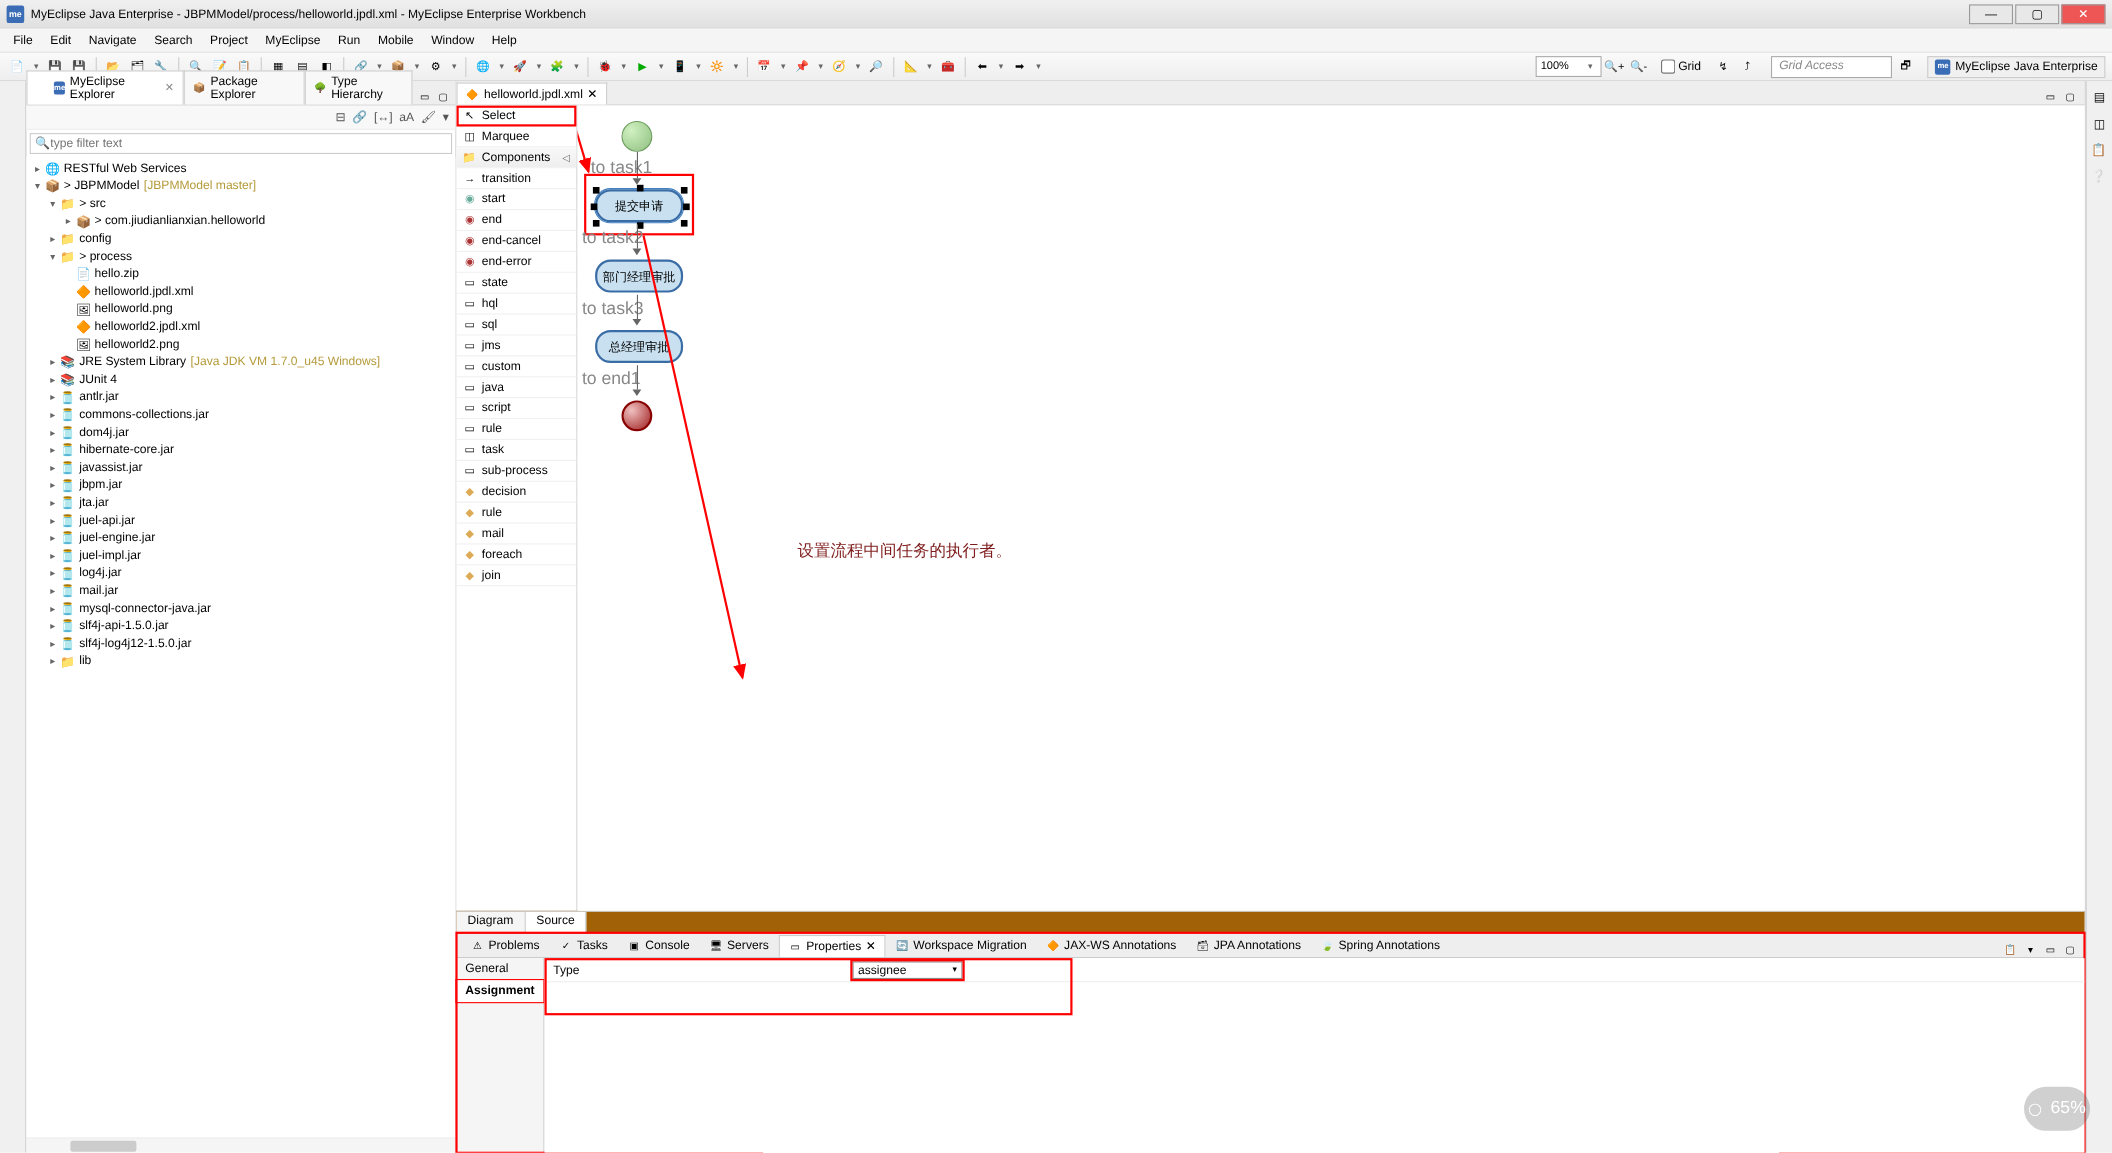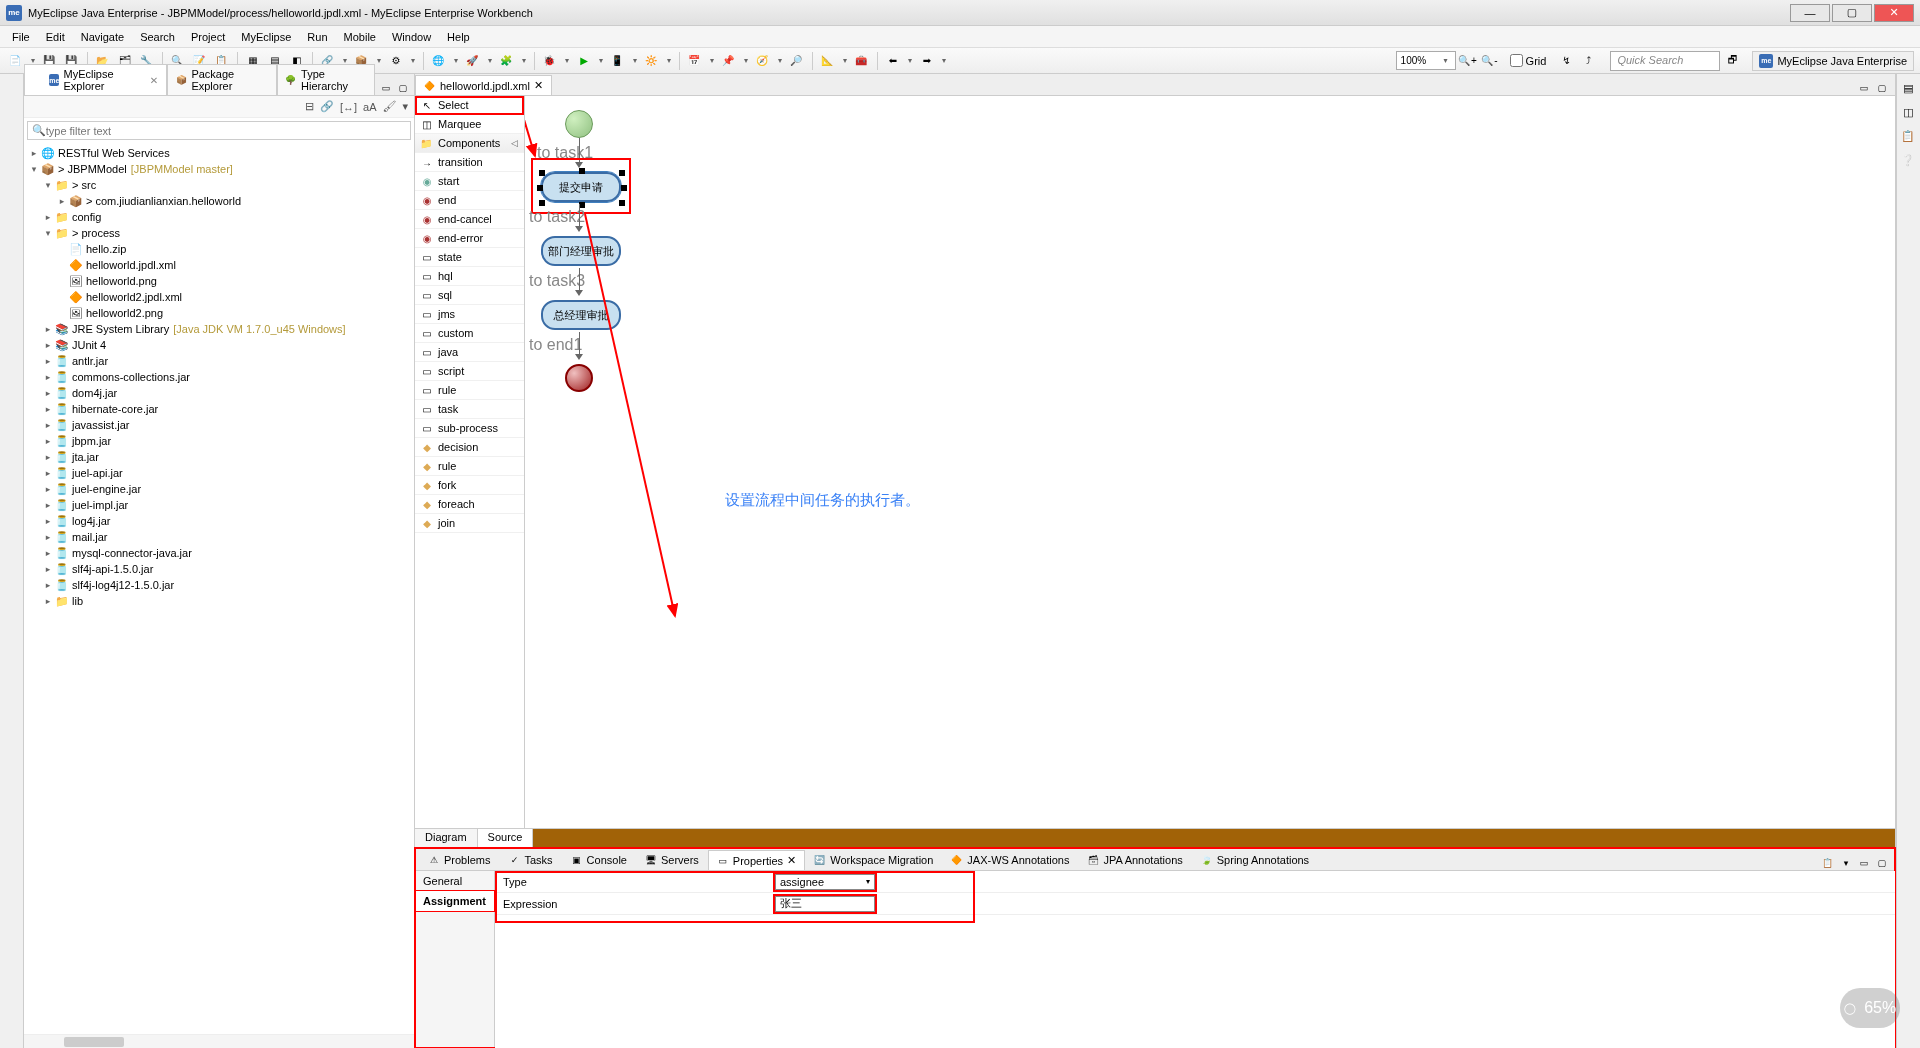--- a/index.html
+++ b/index.html
@@ -83,21 +83,21 @@
 .node { position:absolute; border-radius:12px; display:flex; align-items:center; justify-content:center; font-size:11px; }
 .startnode { width:28px; height:28px; border-radius:14px; background:radial-gradient(circle at 30% 30%, #d0f0c0, #8fc080); border:1px solid #6a9a5a; }
 .tasknode { width:80px; height:30px; background:#c8e0f0; border:2px solid #3a6ca5; border-radius:14px; }
 .tasknode.sel { outline:1px solid #4080c0; }
 .handle { position:absolute; width:6px; height:6px; background:#000; }
 .endnode { width:28px; height:28px; border-radius:14px; border:2px solid #800; background:radial-gradient(circle at 30% 30%,#f0c0c0,#a02020); }
 .arrow { position:absolute; width:1px; background:#666; }
 .arrowhead { position:absolute; width:0;height:0; border-left:4px solid transparent; border-right:4px solid transparent; border-top:6px solid #666; }
 .edgelabel { position:absolute; font-size:16px; color:#888; }
 .selbox { position:absolute; border:2px solid red; pointer-events:none; }
-.annot-text { position:absolute; color:#3b82f6; font-size:15px; }
+.annot-text { position:absolute; color:#7f1d1d; font-size:15px; }
 
 
 .diagramtabs { display:flex; border-top:1px solid #ccc; height:20px; background:#a16207; }
 .dtab { padding:2px 10px; border-right:1px solid #ccc; cursor:pointer; background:#fff; }
 .dtab:first-child { background:#f5f5f5; }
 
 
 .bottompane { height: 200px; border-top:1px solid #ccc; outline:2px solid red; outline-offset:-1px; display:flex; flex-direction:column; }
 .bptabs { display:flex; background:#eee; border-bottom:1px solid #ccc; height:22px; align-items:flex-end; padding-left:4px; }
 .bptab { display:flex; align-items:center; gap:4px; padding:3px 8px; border:1px solid transparent; cursor:pointer; }
@@ -216,21 +216,21 @@
   </div>
   <span class="tbtn">🔍+</span>
   <span class="tbtn">🔍-</span>
   <div class="gridcb">
     <input type="checkbox" style="">
     <span>Grid</span>
   </div>
   <span class="tbtn">↯</span>
   <span class="tbtn">⤴</span>
 
-  <div class="quickaccess">Quick Search</div>
+  <div class="quickaccess">Grid Access</div>
   <span class="tbtn">🗗</span>
   <div class="persp">
     <span class="icon">me</span>
     <span>MyEclipse Java Enterprise</span>
   </div>
 </div>
 
 <div class="main">
 
   <div class="leftpane">
@@ -513,21 +513,21 @@
           <div class="palitem">
             <span class="palic" style="color:#da5">◆</span>
             <span>decision</span>
           </div>
           <div class="palitem">
             <span class="palic" style="color:#da5">◆</span>
             <span>rule</span>
           </div>
           <div class="palitem">
             <span class="palic" style="color:#da5">◆</span>
-            <span>fork</span>
+            <span>mail</span>
           </div>
           <div class="palitem">
             <span class="palic" style="color:#da5">◆</span>
             <span>foreach</span>
           </div>
           <div class="palitem">
             <span class="palic" style="color:#da5">◆</span>
             <span>join</span>
           </div>
         </div>
@@ -645,26 +645,20 @@
           <div class="formbox"></div>
           <div class="formrow">
             <div class="flabel">Type</div>
             <div class="ffield">
               <div class="selcontrol">
                 <span>assignee</span>
                 <span class="dd">▾</span>
               </div>
             </div>
           </div>
-          <div class="formrow">
-            <div class="flabel">Expression</div>
-            <div class="ffield">
-              <input class="txtinput" value="张三" style="">
-            </div>
-          </div>
         </div>
       </div>
     </div>
   </div>
 
   <div class="rightstrip">
     <span class="ric">▤</span>
     <span class="ric">◫</span>
     <span class="ric">📋</span>
     <span class="ric">❔</span>

